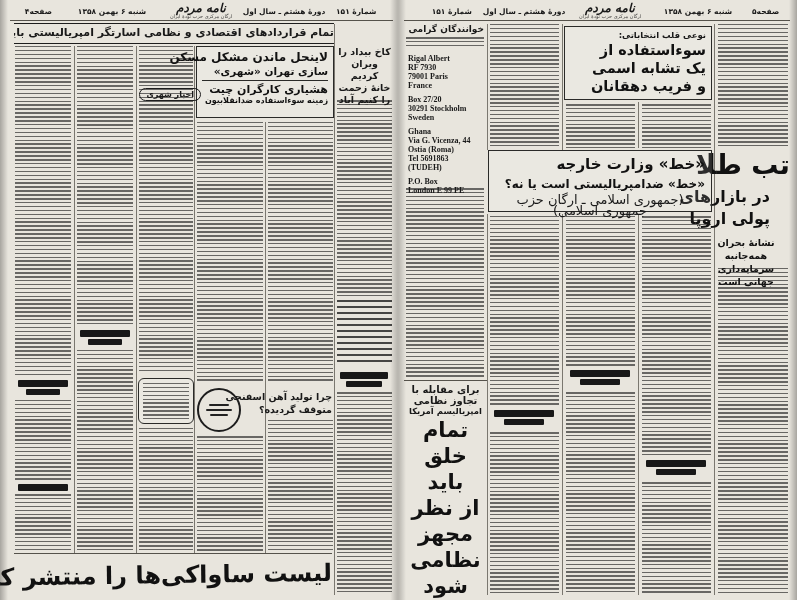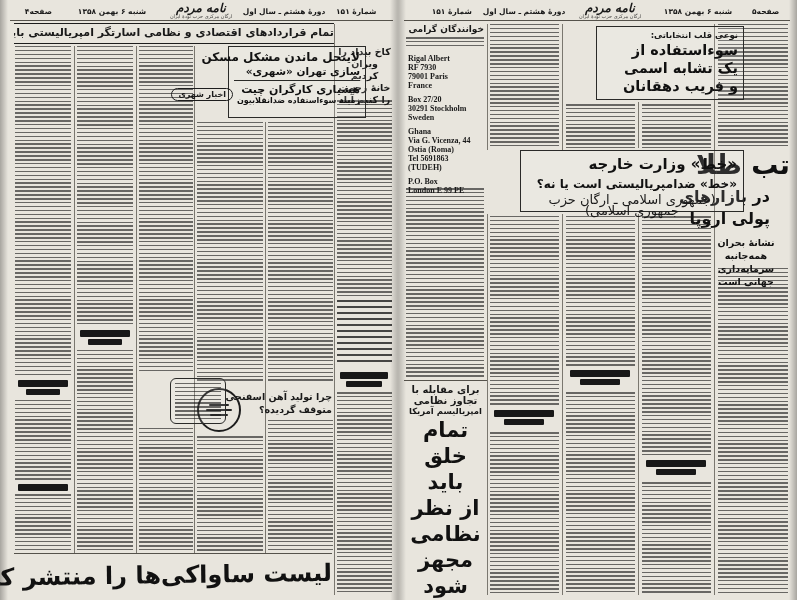--- a/index.html
+++ b/index.html
@@ -17,21 +17,21 @@
   .hb{background:#181818;border-radius:1px;}
   .hdr{font-size:7.5px;font-weight:bold;white-space:nowrap;direction:rtl;}
   .logo{text-align:center;direction:rtl;}
   .logo .t{font-family:"DejaVu Serif",serif;font-style:italic;font-weight:bold;font-size:12px;line-height:12px;}
   .logo .s{font-size:5px;line-height:5px;opacity:.85;}
   .rtl{direction:rtl;}
   .bold{font-weight:bold;}
   .ctr{text-align:center;}
   .rgt{text-align:right;}
   .banner{border-top:1.5px solid #1d1d1d;border-bottom:1.5px solid #1d1d1d;font-weight:bold;font-size:11px;line-height:17px;text-align:center;direction:rtl;white-space:nowrap;overflow:hidden;}
-  .box{border:1px solid #2a2a28;box-sizing:border-box;background:rgba(255,255,255,.12);margin-left:32px;}
+  .box{border:1px solid #2a2a28;box-sizing:border-box;background:rgba(255,255,255,.12);}
   .pill{display:inline-block;border:1px solid #1d1d1d;border-radius:9px;font-size:8px;font-weight:bold;padding:1px 6px;white-space:nowrap;}
   .addr{font-family:"Liberation Serif",serif;font-size:8px;line-height:9px;direction:ltr;text-align:left;font-weight:bold;margin-bottom:5px;}
   .circle{border:2px solid #1d1d1d;border-radius:50%;box-sizing:border-box;display:flex;flex-direction:column;align-items:center;justify-content:center;gap:3px;}
   .circle i{display:block;height:2px;background:#222;border-radius:1px;}
   .big-head{font-weight:bold;direction:rtl;color:#111;}
   .nb{white-space:nowrap;}
 </style>
 </head>
 <body>
 
@@ -130,22 +130,22 @@
   </div>
   <div class="ab ft" style="left:406px;top:188px;width:78px;height:190px"></div>
   <div class="ab hrule" style="left:404px;top:380px;width:83px"></div>
   <div class="ab rtl ctr" style="left:404px;top:384px;width:83px">
     <div class="bold" style="font-size:10px;line-height:11px">برای مقابله با تجاوز نظامی</div>
     <div class="bold" style="font-size:8.5px;line-height:11px">امپریالیسم آمریکا</div>
     <div class="big-head nb" style="font-size:21px;line-height:26px">تمام</div>
     <div class="big-head nb" style="font-size:21px;line-height:26px">خلق</div>
     <div class="big-head nb" style="font-size:21px;line-height:26px">باید</div>
     <div class="big-head nb" style="font-size:21px;line-height:26px">از نظر</div>
+    <div class="big-head nb" style="font-size:21px;line-height:26px">مجهز</div>
     <div class="big-head nb" style="font-size:21px;line-height:26px">نظامی</div>
-    <div class="big-head nb" style="font-size:21px;line-height:26px">مجهز</div>
     <div class="big-head nb" style="font-size:21px;line-height:26px">شود</div>
   </div>
 
   <div class="ab hrule" style="left:10px;top:20px;width:383px"></div>
 
   <div class="ab hdr" style="left:336px;top:7px;width:56px;text-align:left">شمارهٔ ۱۵۱</div>
   <div class="ab hdr ctr" style="left:238px;top:7px;width:92px">دورهٔ هشتم ـ سال اول</div>
   <div class="ab logo" style="left:168px;top:2px;width:66px">
     <div class="t">نامه مردم</div>
     <div class="s">ارگان مرکزی حزب تودهٔ ایران</div>

